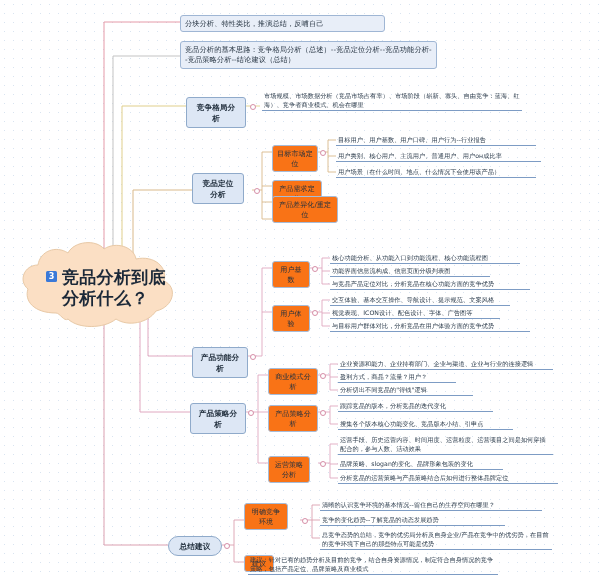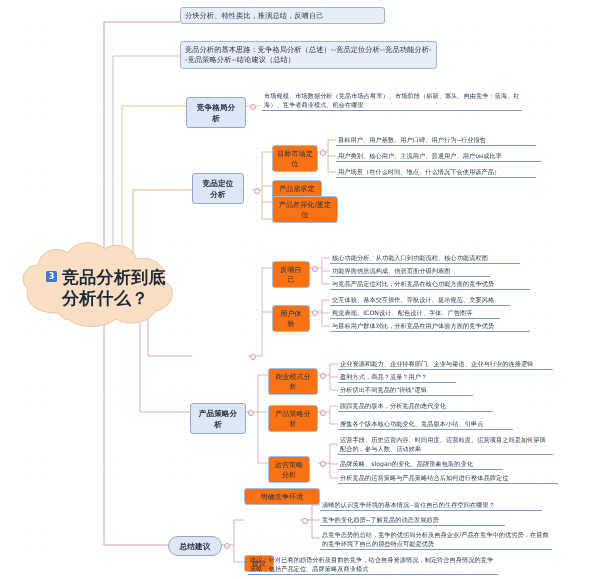--- a/index.html
+++ b/index.html
@@ -196,43 +196,44 @@
     <svg class="cloud-svg" width="168" height="92" viewBox="0 0 168 92">
       <path d="M40,74 C18,74 8,62 12,50 C2,42 8,26 22,26 C24,12 40,6 52,14
                C58,2 80,0 88,10 C100,2 118,8 120,20 C138,16 152,28 148,42
                C162,48 158,68 140,72 C132,84 112,88 100,80
                C88,90 62,90 52,80 C48,83 44,74 40,74 Z" fill="#fbdfc4" stroke="#e8c9a6" stroke-width="1"></path>
     </svg>
     <div id="center-badge">3</div>
     <div id="center-label">竞品分析到底分析什么？</div>
   </div>
 
-  <div class="node" style="left:180px; top:7px; width:205px;">分块分析、特性类比，推演总结，反哺自己</div>
+  <div class="node" style="left:180px; top:15px; width:205px;">分块分析、特性类比，推演总结，反哺自己</div>
 
   <div class="node" style="left:180px; top:41px; width:257px;">竞品分析的基本思路：竞争格局分析（总述）--竞品定位分析--竞品功能分析--竞品策略分析--结论建议（总结）</div>
 
   <div class="node topic" style="left:186px; top:97px; width:60px;">竞争格局分析</div>
   <span class="bullet" style="left:250px; top:104px;"></span>
   <div class="leaf" style="left:262px; top:90px; width:260px;">市场规模、市场数据分析（竞品市场占有率）、市场阶段（崭新、寡头、自由竞争：蓝海、红海）、竞争者商业模式、机会在哪里</div>
 
   <div class="node topic" style="left:192px; top:173px; width:52px;">竞品定位分析</div>
   <span class="bullet" style="left:254px; top:188px;"></span>
 
   <div class="node topic2" style="left:272px; top:145px; width:46px;">目标市场定位</div>
   <span class="bullet" style="left:320px; top:150px;"></span>
   <div class="leaf" style="left:336px; top:134px; width:200px;">目标用户、用户基数、用户口碑、用户行为--行业报告</div>
   <div class="leaf" style="left:336px; top:150px; width:205px;">用户类别、核心用户、主流用户、普通用户、用户он成比率</div>
   <div class="leaf" style="left:336px; top:166px; width:200px;">用户场景（在什么时间、地点、什么情况下会使用该产品）</div>
 
   <div class="node topic2" style="left:272px; top:180px; width:50px;">产品需求定位</div>
   <div class="node topic2" style="left:272px; top:196px; width:66px;">产品差异化/重定位</div>
 
+  <div class="node topic" style="left:192px; top:347px; width:56px;">产品功能分析</div>
   <span class="bullet" style="left:250px; top:354px;"></span>
 
-  <div class="node topic2" style="left:272px; top:261px; width:38px;">反哺自己</div>
+  <div class="node topic2" style="left:272px; top:261px; width:38px;">用户基数</div>
   <span class="bullet" style="left:312px; top:266px;"></span>
   <div class="leaf" style="left:330px; top:252px; width:190px;">核心功能分析、从功能入口到功能流程、核心功能流程图</div>
   <div class="leaf" style="left:330px; top:265px; width:160px;">功能界面信息流构成、信息页面分级列表图</div>
   <div class="leaf" style="left:330px; top:278px; width:200px;">与竞品产品定位对比，分析竞品在核心功能方面的竞争优势</div>
 
   <div class="node topic2" style="left:272px; top:305px; width:38px;">用户体验</div>
   <span class="bullet" style="left:312px; top:310px;"></span>
   <div class="leaf" style="left:330px; top:294px; width:180px;">交互体验、基本交互操作、导航设计、提示规范、文案风格</div>
   <div class="leaf" style="left:330px; top:307px; width:170px;">视觉表现、ICON设计、配色设计、字体、广告图等</div>
   <div class="leaf" style="left:330px; top:320px; width:200px;">与目标用户群体对比，分析竞品在用户体验方面的竞争优势</div>
@@ -253,21 +254,21 @@
 
   <div class="node topic2" style="left:268px; top:456px; width:42px;">运营策略分析</div>
   <span class="bullet" style="left:320px; top:461px;"></span>
   <div class="leaf" style="left:338px; top:434px; width:215px;">运营手段、历史运营内容、时间用度、运营粒度、运营项目之间是如何穿插配合的，参与人数、活动效果</div>
   <div class="leaf" style="left:338px; top:458px; width:165px;">品牌策略、slogan的变化、品牌形象包装的变化</div>
   <div class="leaf" style="left:338px; top:472px; width:220px;">分析竞品的运营策略与产品策略结合后如何进行整体品牌定位</div>
 
   <div class="node topic" style="left:168px; top:536px; width:54px;border-radius:10px;">总结建议</div>
   <span class="bullet" style="left:224px; top:543px;"></span>
 
-  <div class="node topic2" style="left:244px; top:488px; width:76px;">明确竞争环境</div>
+  <div class="node topic2" style="left:244px; top:503px; width:44px;">明确竞争环境</div>
   <span class="bullet" style="left:302px; top:518px;"></span>
   <div class="leaf" style="left:320px; top:499px; width:222px;">清晰的认识竞争环境的基本情况--留住自己的生存空间在哪里？</div>
   <div class="leaf" style="left:320px; top:514px; width:185px;">竞争的变化趋势--了解竞品的动态发展趋势</div>
   <div class="leaf" style="left:320px; top:529px; width:232px;">总竞争态势的总结，竞争的优劣局分析及自身企业/产品在竞争中的优劣势，在目前的竞争环境下自己的那些特点可能是优势</div>
 
   <div class="node topic2" style="left:244px; top:555px; width:30px;">建议</div>
   <div class="leaf" style="left:248px; top:554px; width:250px;">建议：针对已有的趋势分析及目前的竞争，结合自身资源情况，制定符合自身情况的竞争策略，包括产品定位、品牌策略及商业模式</div>
 
 </div>
 

